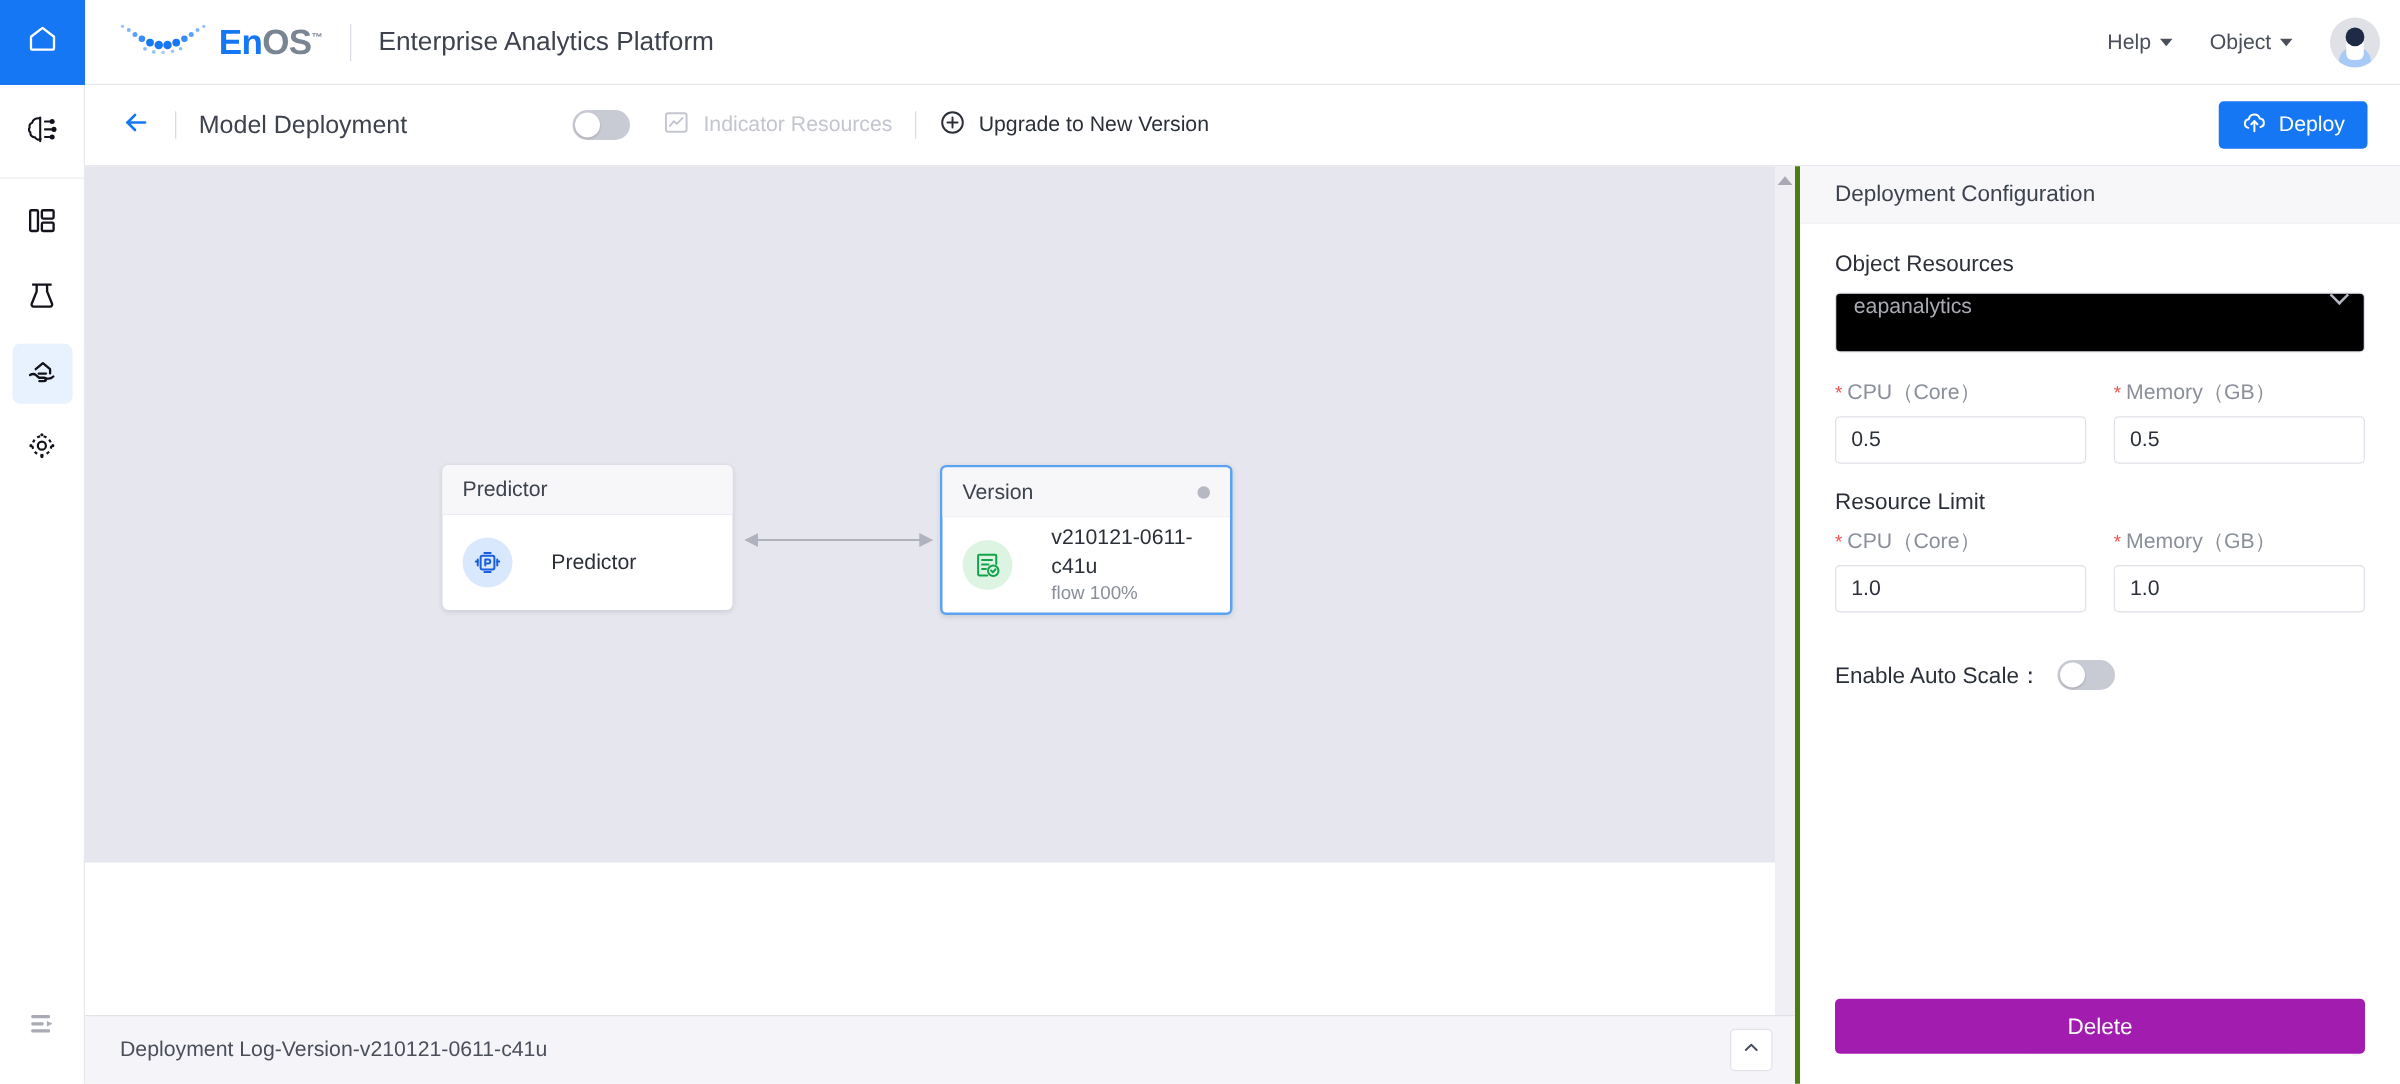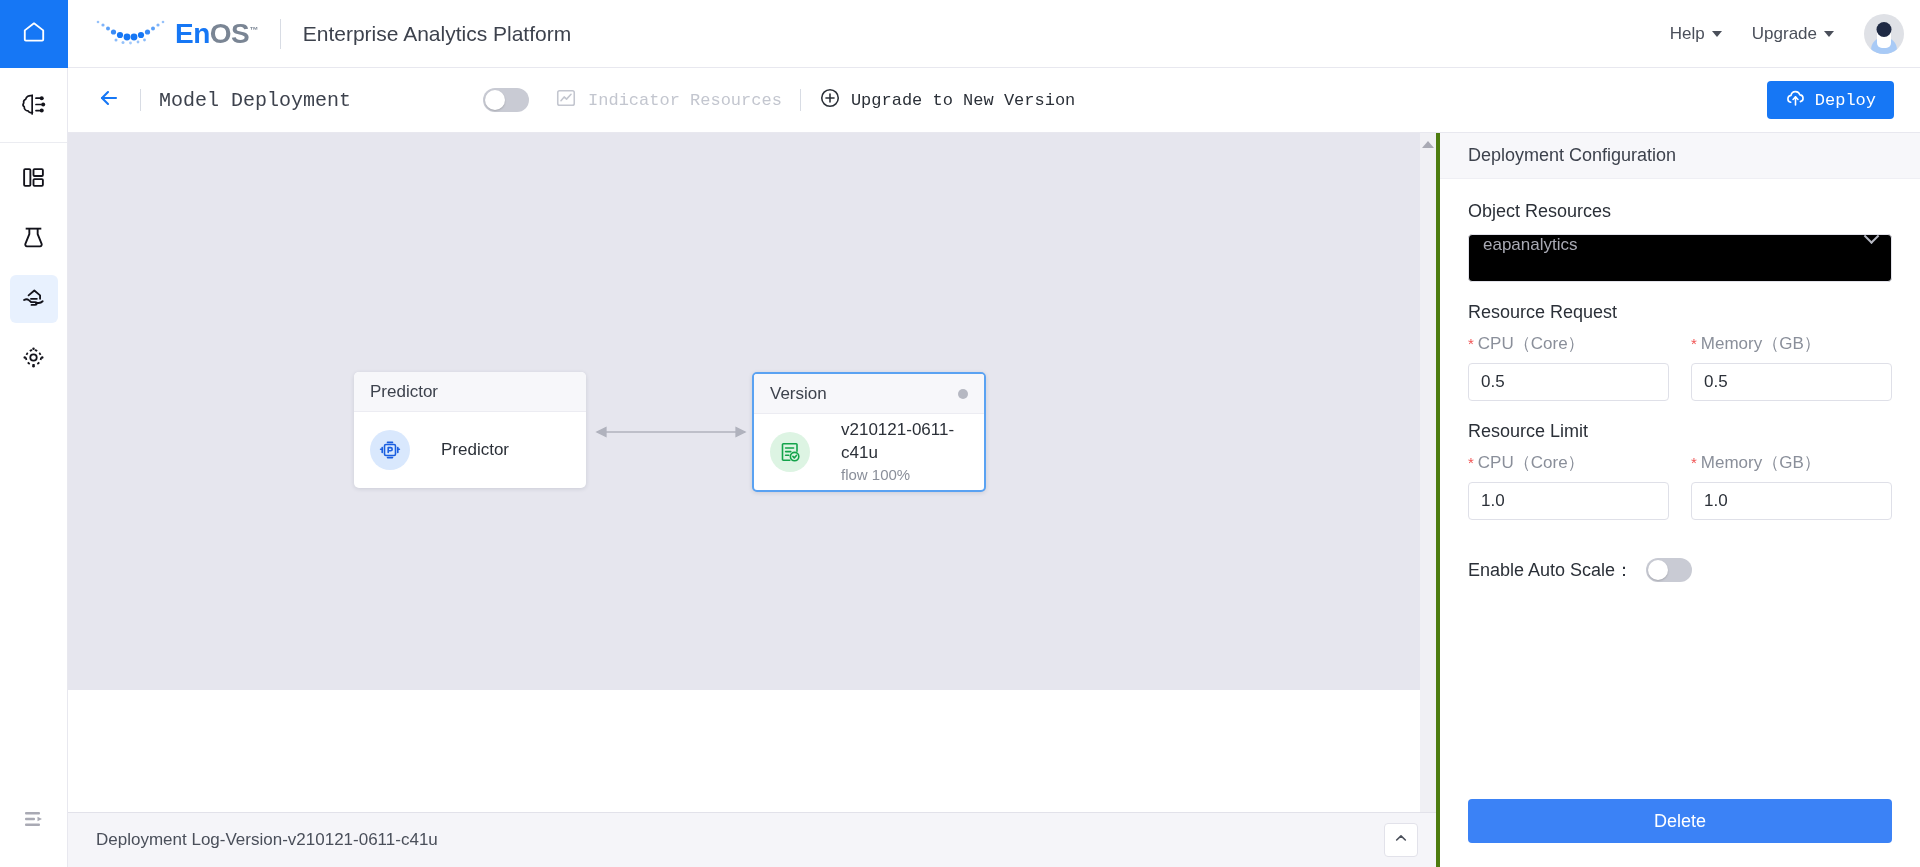--- a/index.html
+++ b/index.html
@@ -114,21 +114,20 @@
   }
 
   
   .sub-toolbar {
     position: absolute; top: 68px; left: 68px;
     width: 1852px; height: 65px;
     background: #ffffff;
     border-bottom: 1px solid #e8e8ef;
     display: flex; align-items: center;
     padding: 0 26px 0 28px;
-    font-family: Liberation Mono, monospace;
   }
   .back-arrow {
     width: 26px; height: 26px; cursor: pointer;
     display: flex; align-items: center; justify-content: center;
   }
   .tb-div {
     width: 1px; height: 22px; background: #d8dce4;
     margin: 0 18px;
   }
   .page-title {
@@ -312,21 +311,21 @@
     background: #ffffff;
   }
   .autoscale-row {
     display: flex; align-items: center; gap: 13px;
     margin-top: 38px;
   }
   .autoscale-label { font-size: 18px; color: #2b3038; }
   .panel-footer { padding: 0 28px 24px 28px; }
   .delete-btn {
     width: 100%; height: 44px;
-    background: #3b82f6; color: #ffffff;
+    background: #a21caf; color: #ffffff;
     border: none; border-radius: 4px;
     font-size: 18px; font-family: inherit;
     cursor: pointer;
   }
 </style>
 </head>
 <body>
 
 <div class="top-header">
 
@@ -368,21 +367,21 @@
     <div class="brand-div"></div>
     <div class="platform-title">Enterprise Analytics Platform</div>
   </div>
 
   <div class="header-right">
     <div class="hdr-menu">
       <span>Help</span>
       <span class="caret-d"></span>
     </div>
     <div class="hdr-menu">
-      <span>Upgrade</span>
+      <span>Object</span>
       <span class="caret-d"></span>
     </div>
     <div class="avatar">
       <div class="abody"></div>
       <div class="aface"></div>
       <div class="ahead"></div>
     </div>
   </div>
 </div>
 
@@ -590,21 +589,20 @@
   <div class="panel-body">
 
     <div class="section-label">Object Resources</div>
     <div class="select-box">
       <span>eapanalytics</span>
       <span class="chev-d"></span>
     </div>
 
     <div class="sub-gap"></div>
 
-    <div class="section-label tight">Resource Request</div>
     <div class="field-row">
       <div class="field-col">
         <div class="field-label">
           <span class="req-star">*</span>
           <span>CPU（Core）</span>
         </div>
         <input class="text-input" value="0.5" style="">
       </div>
       <div class="field-col">
         <div class="field-label">

